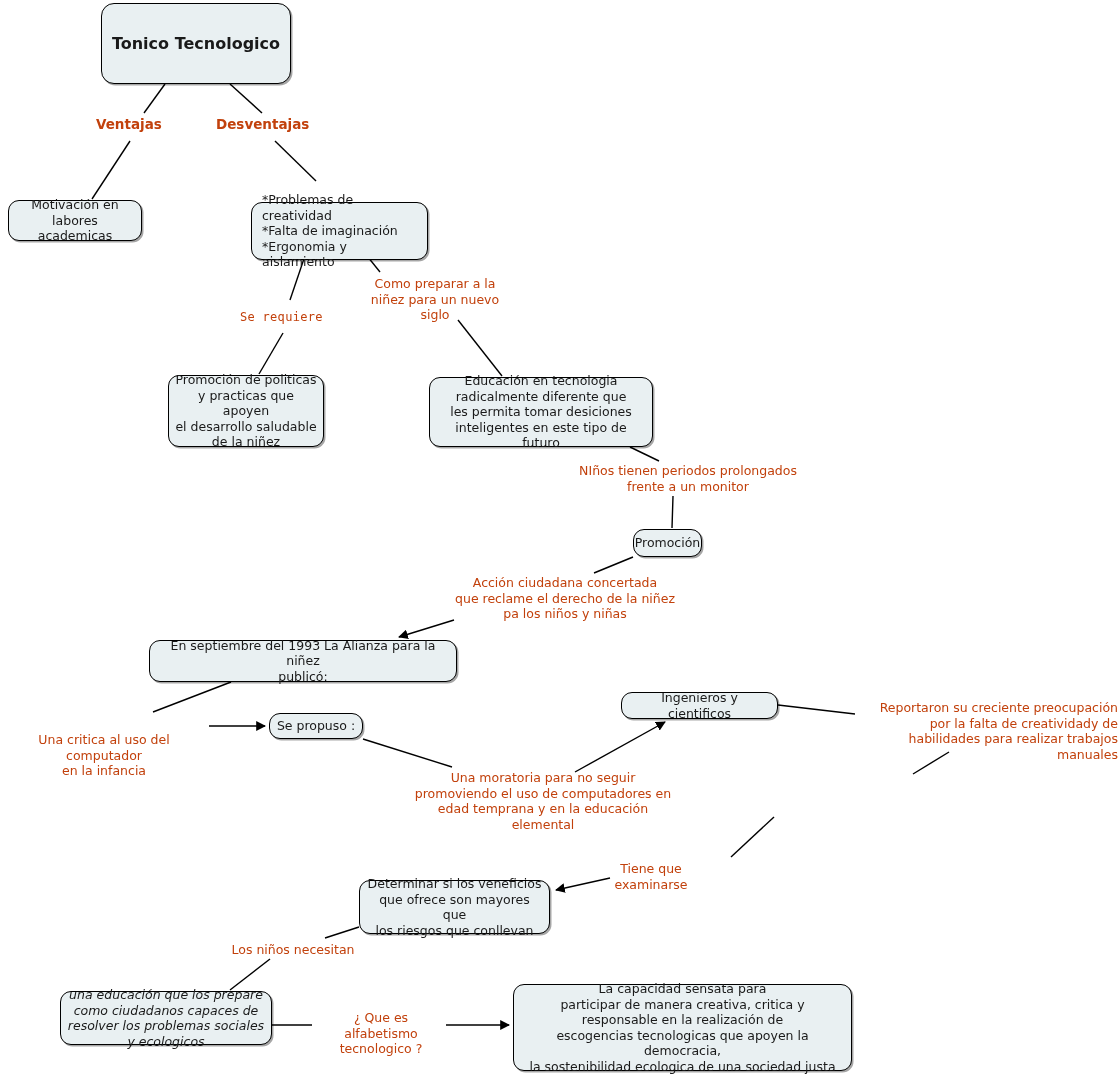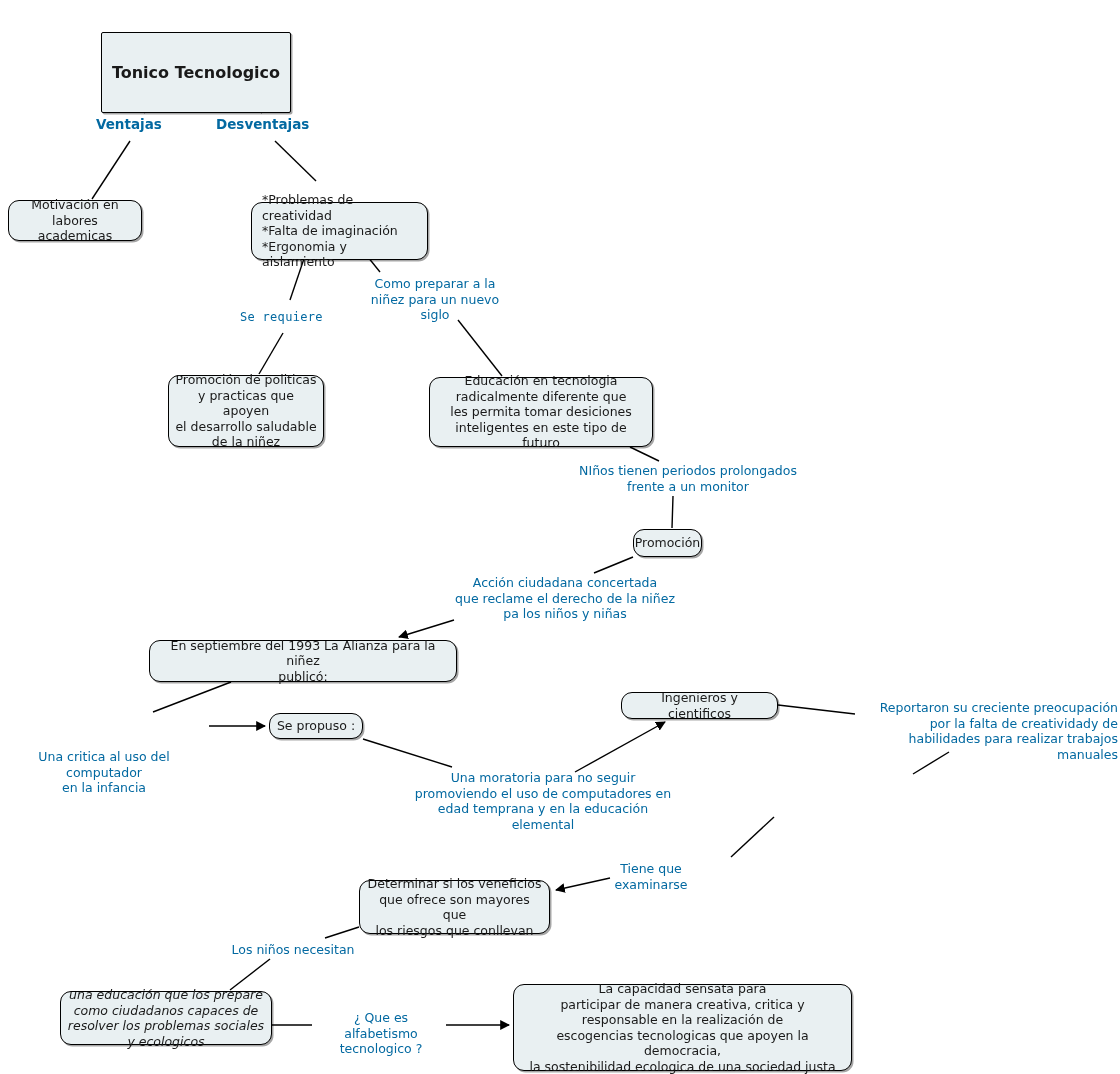--- a/index.html
+++ b/index.html
@@ -40,34 +40,33 @@
     align-items: center;
     justify-content: center;
     padding: 2px 6px;
     box-shadow: 1.5px 1.5px 0 rgba(0,0,0,0.35);
     white-space: pre-line;
     font-family: "DejaVu Sans", sans-serif;
   }
   .node.root {
     font-weight: bold;
     font-size: 16px;
-    border-radius: 2px;
-    margin-top: 29px;
+    border-radius: 13px;
   }
   .node.leftalign {
     text-align: left;
     justify-content: flex-start;
     padding-left: 10px;
     margin-top: 20px;
   }
   .linklabel {
     position: absolute;
     font-size: 12.5px;
     line-height: 15.5px;
-    color: #0369a1;
+    color: #c2410c;
     text-align: center;
     white-space: pre-line;
     font-family: "DejaVu Sans", sans-serif;
   }
   .linklabel.bold {
     font-weight: bold;
     font-size: 13.5px;
   }
   .linklabel.mono {
     font-family: "DejaVu Sans Mono", monospace;
@@ -195,21 +194,21 @@
 niñez para un nuevo
 siglo</div>
 
   <div class="linklabel" style="left:579px;top:463px;width:218px;">NIños tienen periodos prolongados
 frente a un monitor</div>
 
   <div class="linklabel" style="left:440px;top:575px;width:250px;">Acción ciudadana concertada
 que reclame el derecho de la niñez
 pa los niños y niñas</div>
 
-  <div class="linklabel" style="left:0px;top:749px;width:208px;">Una critica al uso del computador
+  <div class="linklabel" style="left:0px;top:732px;width:208px;">Una critica al uso del computador
 en la infancia</div>
 
   <div class="linklabel" style="left:412px;top:770px;width:262px;">Una moratoria para no seguir
 promoviendo el uso de computadores en
 edad temprana y en la educación elemental</div>
 
   <div class="linklabel right" style="left:860px;top:700px;width:258px;">Reportaron su creciente preocupación
 por la falta de creatividady de
 habilidades para realizar trabajos manuales</div>
 

